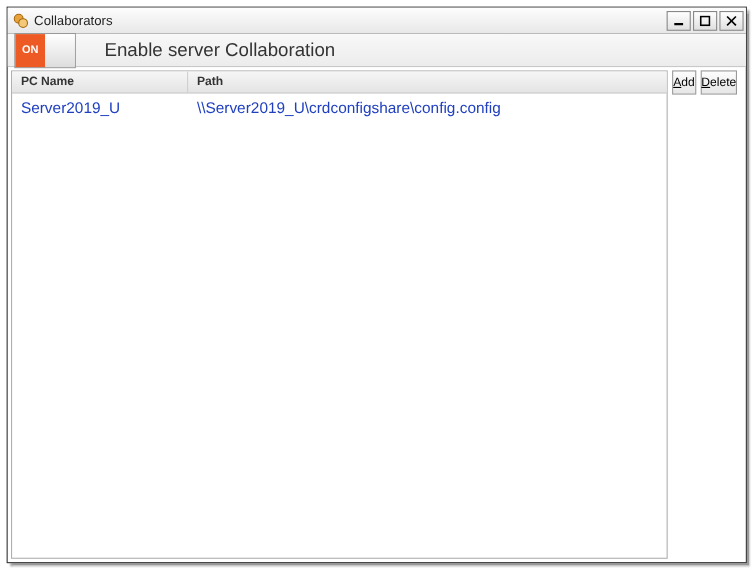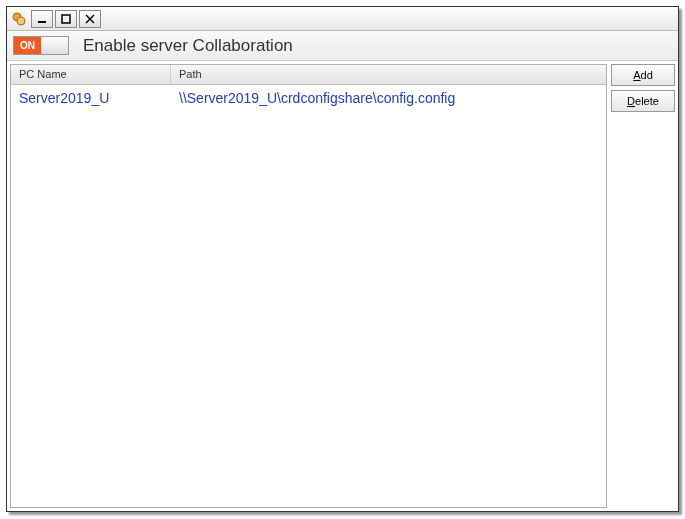--- a/index.html
+++ b/index.html
@@ -39,23 +39,23 @@
     }
     .toolbar {
       height: 30px;
       background: linear-gradient(#f8f8f8,#ececec);
       border-bottom: 1px solid #c8c8c8;
       display: flex;
       align-items: center;
       padding: 0 6px;
     }
     .toggle {
-      width: 56px; height: 19px;
+      width: 56px; height: 32px;
       display: flex;
-      margin-right: 14px;
+      margin-right: 26px;
       border: 1px solid #999;
       cursor: pointer;
     }
     .toggle-on {
       flex: 1; background: #ee5a24; color: #fff;
       display: flex; align-items: center; justify-content: center;
       font-size: 10px; font-weight: bold;
     }
     .toggle-off {
       flex: 1; background: linear-gradient(#fff,#ddd);
@@ -72,41 +72,42 @@
       border: 1px solid #b0b0b0;
       background: #fff;
       display: flex;
       flex-direction: column;
     }
     .list-header {
       height: 20px;
       background: linear-gradient(#f6f6f6,#e4e4e4);
       border-bottom: 1px solid #c0c0c0;
       display: flex;
+      font-weight: bold;
     }
     .col-h {
       padding: 3px 8px;
       border-right: 1px solid #d0d0d0;
       font-size: 11px; color: #333;
     }
     .col-pc { width: 160px; }
     .col-path { flex: 1; border-right: none; }
     .list-body { flex: 1; overflow: auto; }
     .row {
       display: flex;
       padding: 5px 0;
       cursor: pointer;
     }
     .cell { padding: 0 8px; font-size: 14px; color: #2040c0; }
     .cell-pc { width: 160px; }
     .cell-path { flex: 1; }
     .side-buttons {
       width: 64px;
       display: flex;
-      flex-direction: column;
+      flex-direction: row;
       gap: 4px;
     }
     .side-btn {
       height: 22px;
       border: 1px solid #999;
       background: linear-gradient(#fdfdfd,#e6e6e6);
       font-size: 11px;
       cursor: pointer;
       display: flex; align-items: center; justify-content: center;
     }
@@ -116,20 +117,21 @@
 <body>
 
 <div class="window">
   <div class="titlebar">
     <span class="title-icon">
       <svg width="16" height="16" viewBox="0 0 16 16">
         <circle cx="6" cy="6" r="4" fill="#e8a33d" stroke="#a86a10" stroke-width="1"></circle>
         <circle cx="10" cy="10" r="4" fill="#f3c878" stroke="#a86a10" stroke-width="1"></circle>
       </svg>
     </span>
+    <span class="title-text">Collaborators</span>
     <div class="win-controls">
       <div class="win-btn">
         <svg width="10" height="10">
             <line x1="1" y1="8" x2="9" y2="8" stroke="#000" stroke-width="2"></line>
           </svg>
       </div>
       <div class="win-btn">
         <svg width="10" height="10">
             <rect x="1" y="1" width="8" height="8" fill="none" stroke="#000" stroke-width="1.5"></rect>
           </svg>

